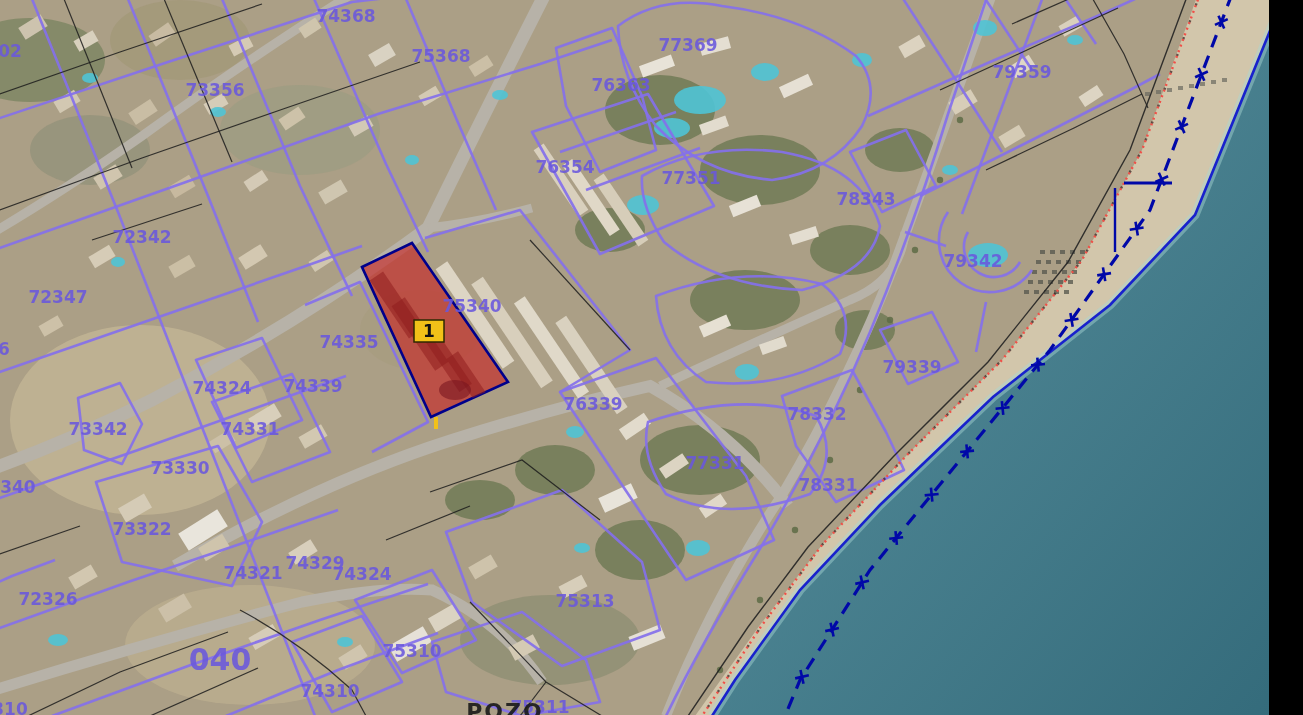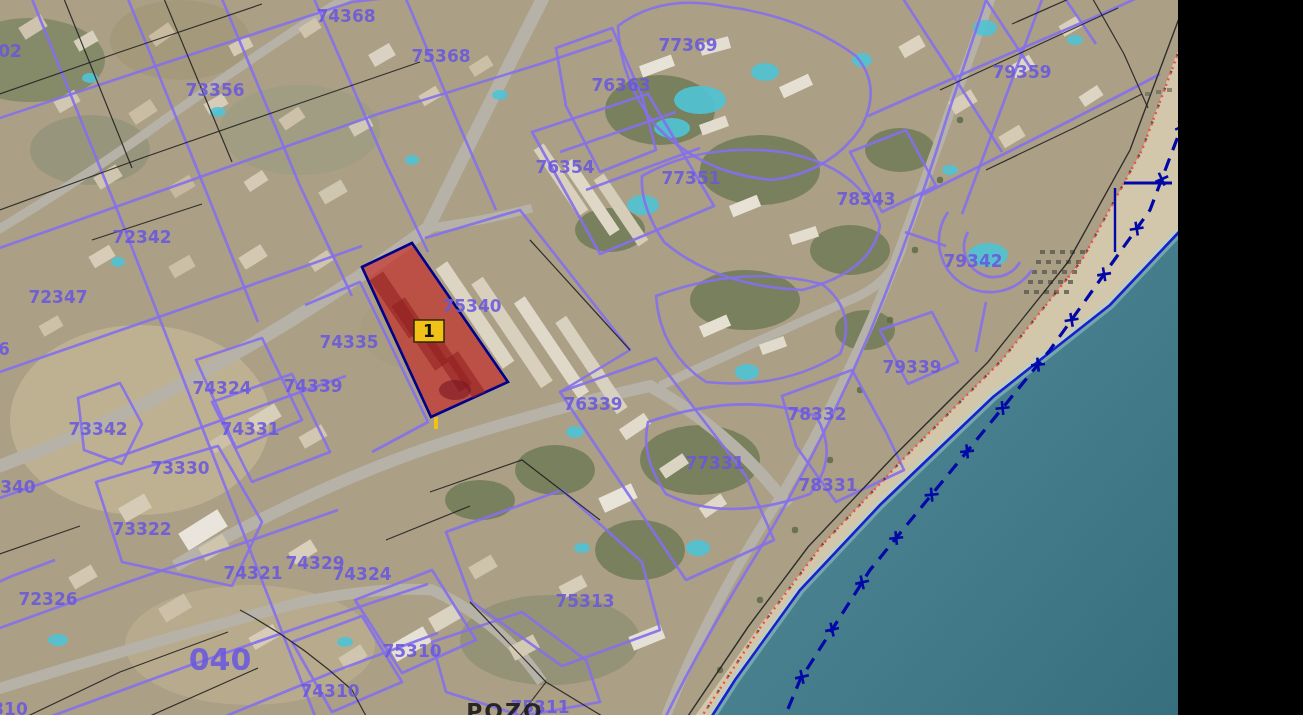--- a/index.html
+++ b/index.html
@@ -1,16 +1,16 @@
 <!DOCTYPE html>
 <html><head>
 <meta charset="utf-8">
 <style>
   html,body{margin:0;padding:0;background:#000;}
-  .stage{position:relative;width:1178px;height:715px;overflow:hidden;
+  .stage{position:relative;width:1269px;height:715px;overflow:hidden;
          font-family:"DejaVu Sans","Liberation Sans",sans-serif;background:#0369a1;text-align:right;}
   svg{position:absolute;inset:0;display:block;}
   text{font-family:"DejaVu Sans","Liberation Sans",sans-serif;}
 </style>
 </head>
 <body>
 
 <div class="stage">
   <svg id="map-svg" width="1303" height="715" viewBox="0 0 1303 715">
       <defs>

